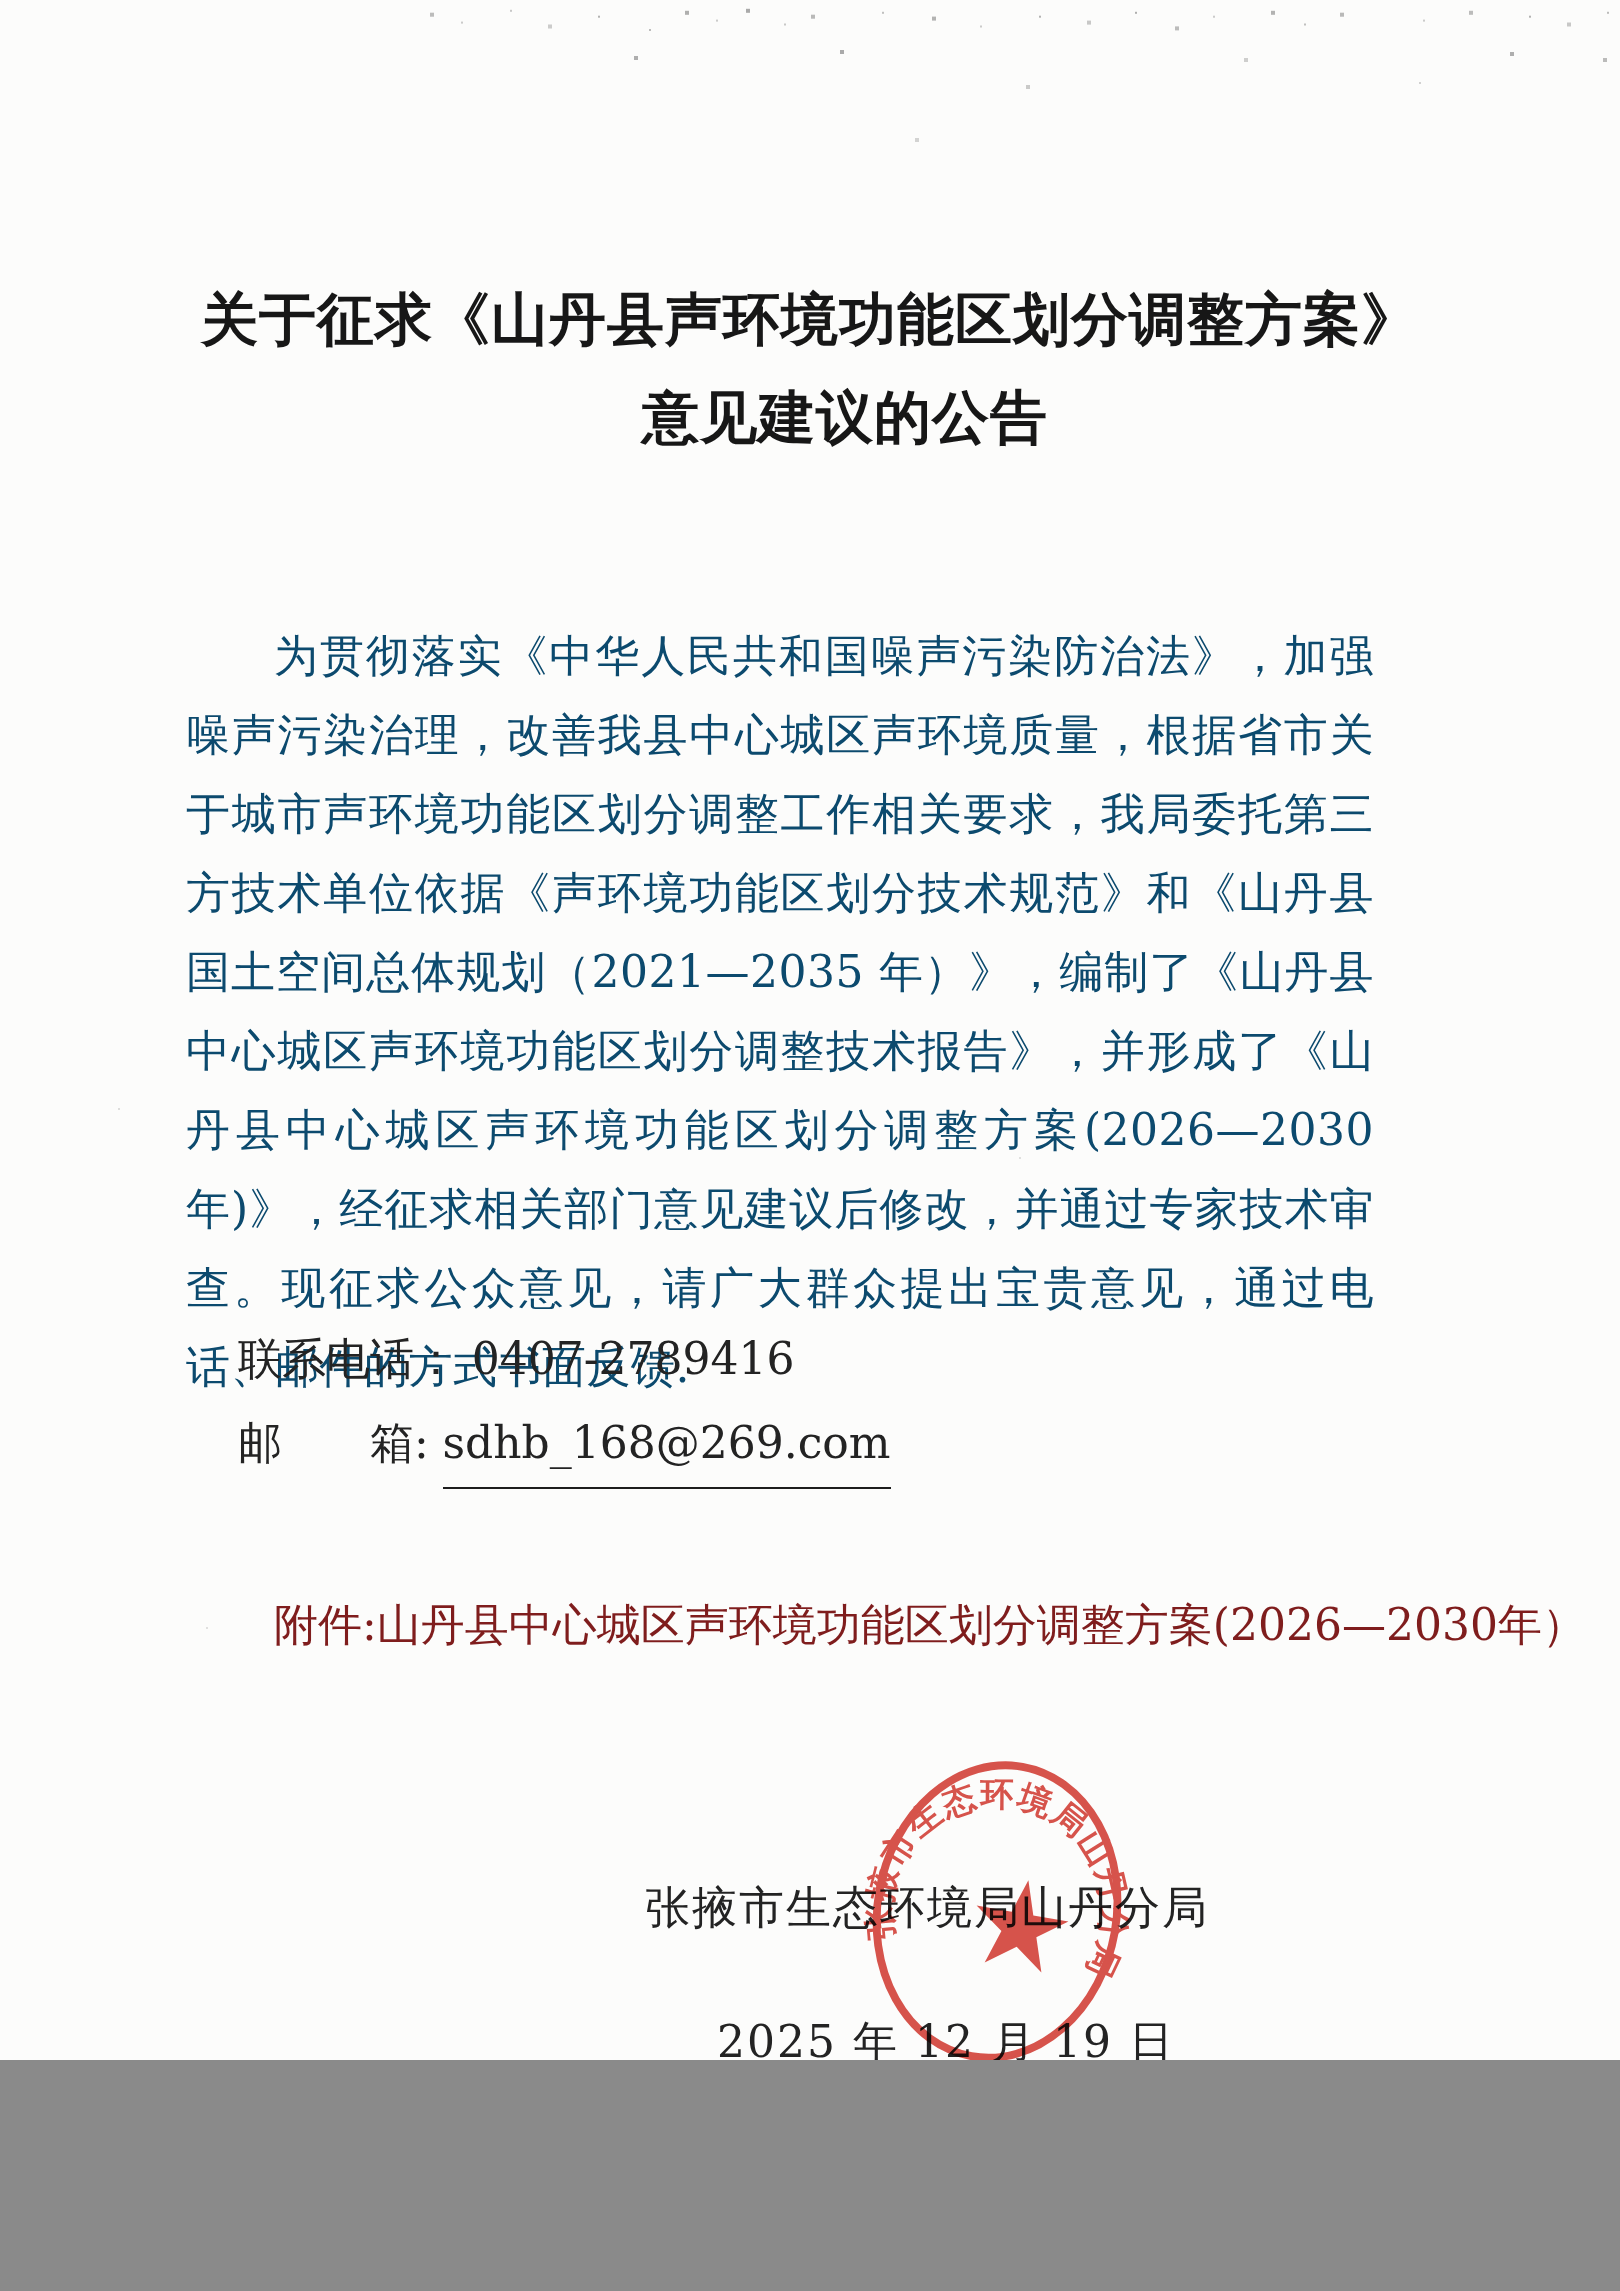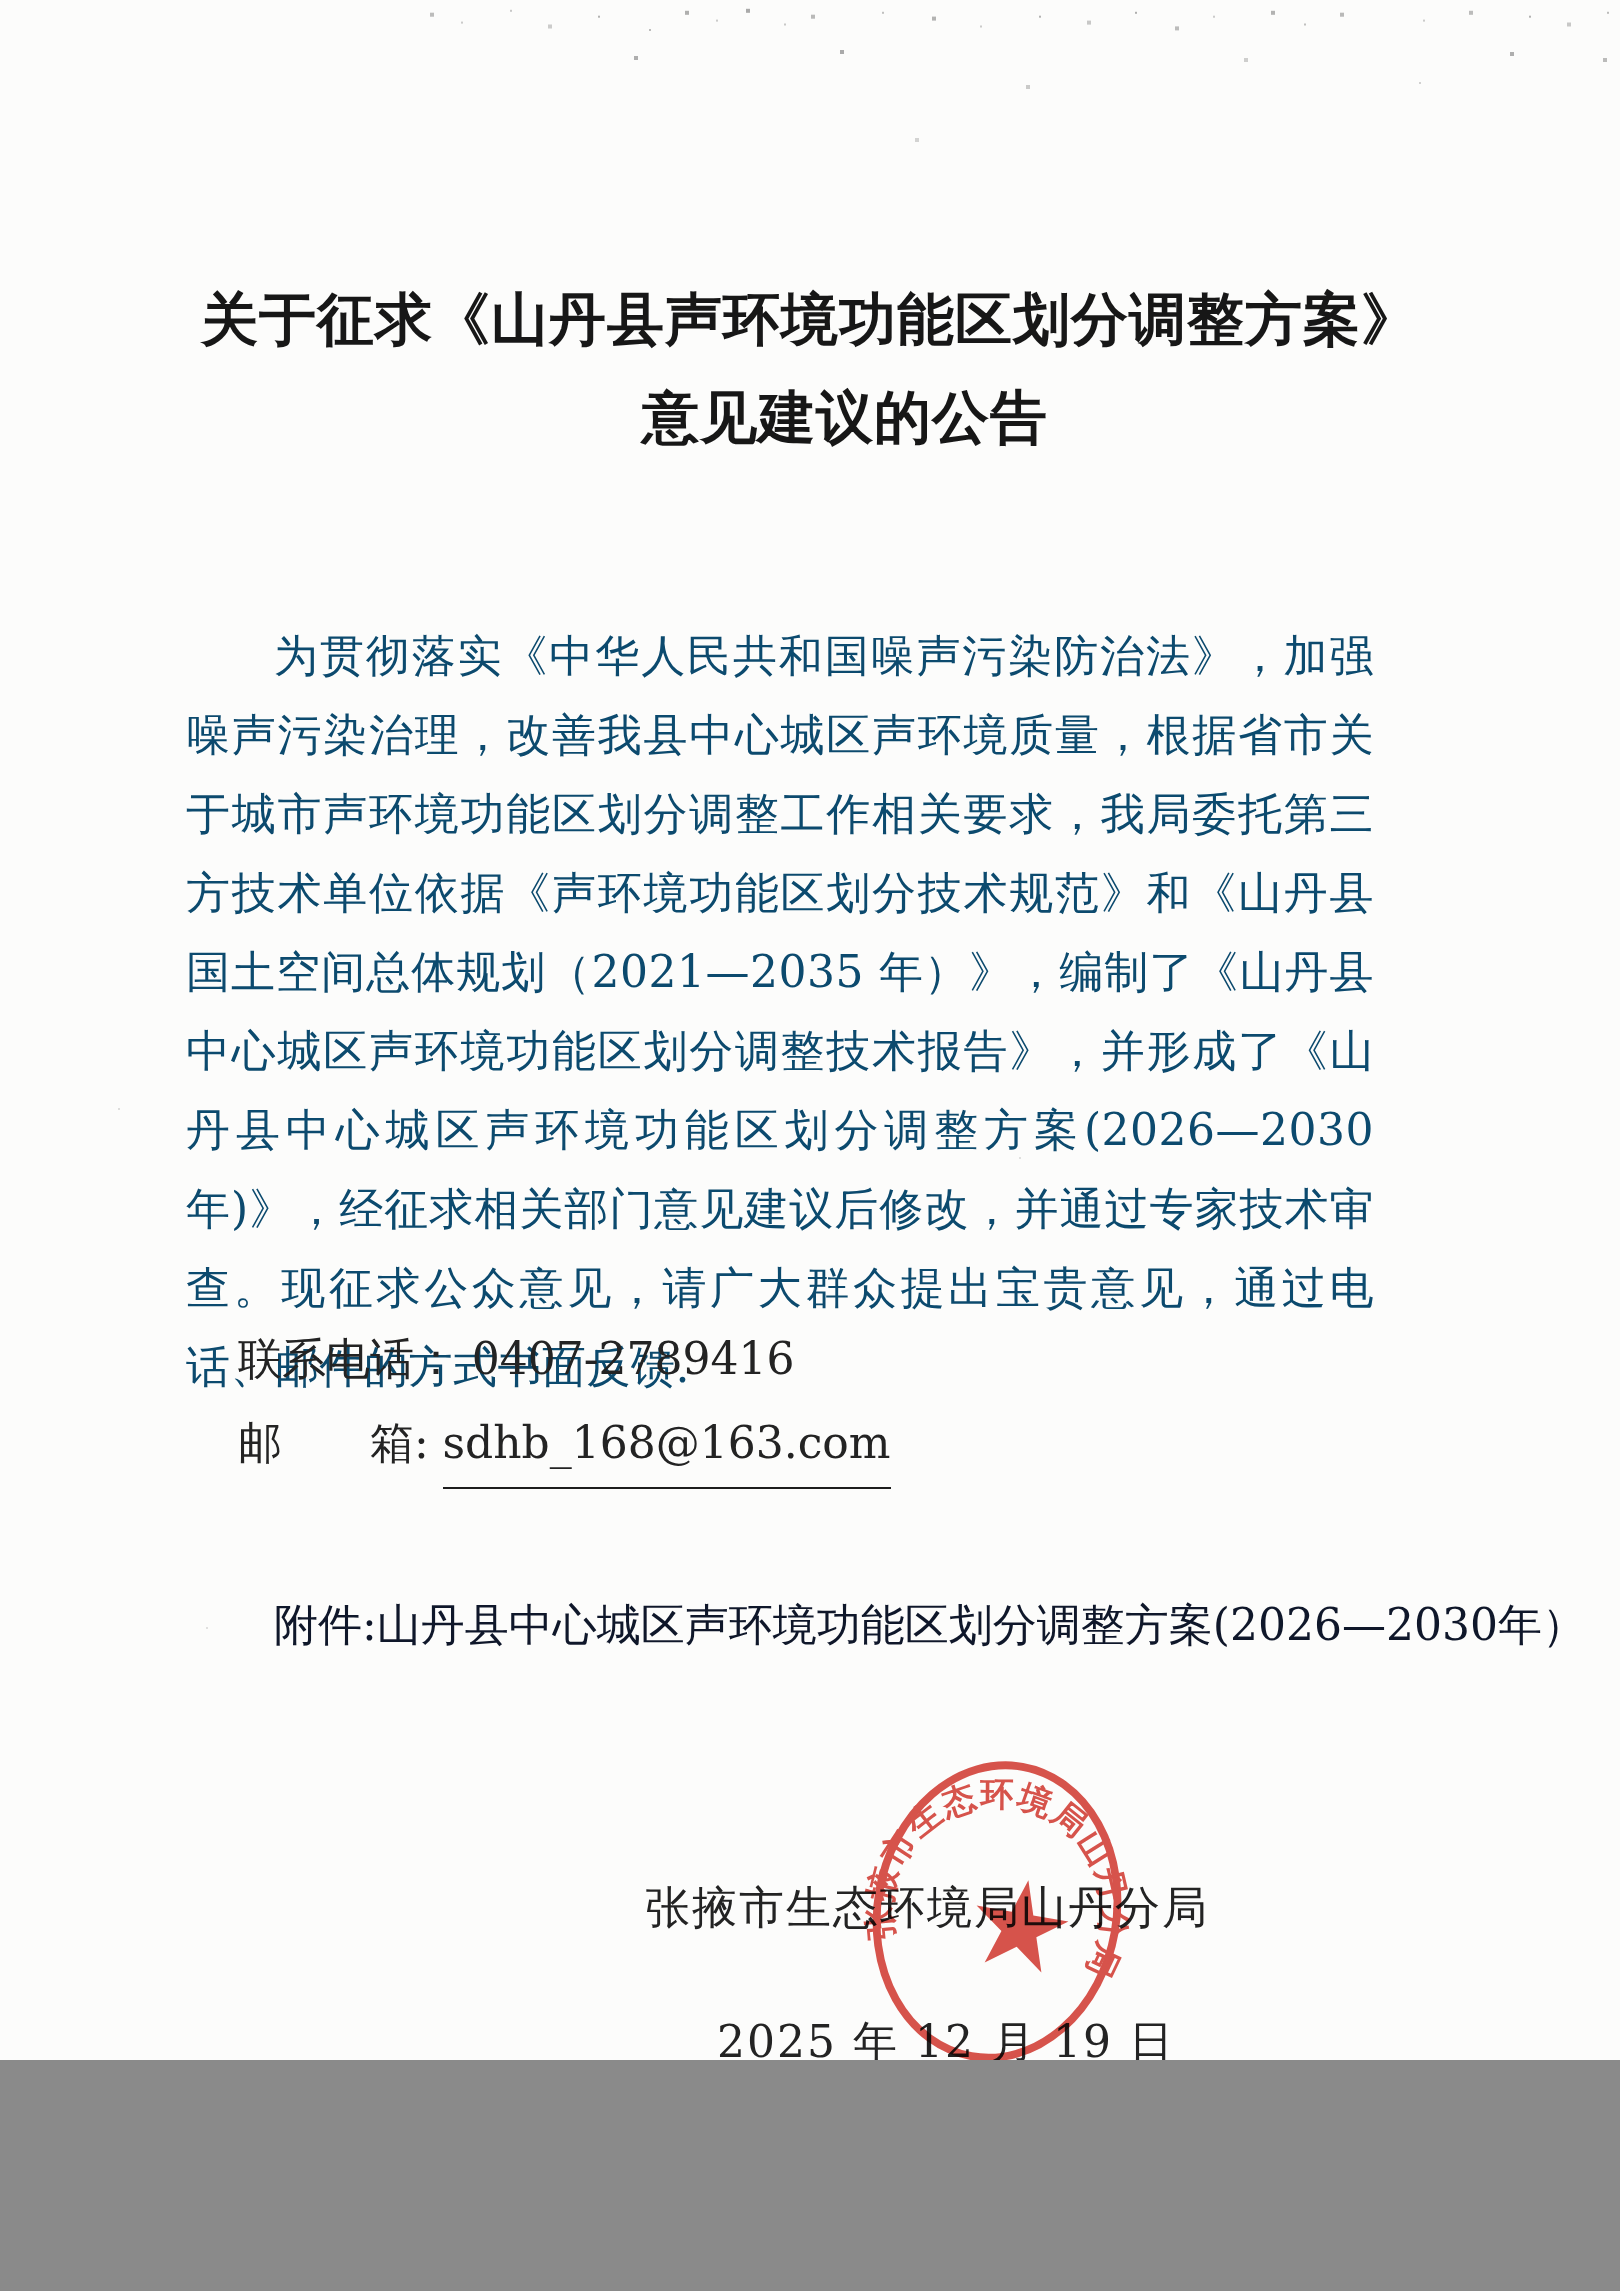--- a/index.html
+++ b/index.html
@@ -47,21 +47,21 @@
     font-size:44px; line-height:79px; text-align:justify;
     text-indent:2em; letter-spacing:0.5px; color:#0c4a6e;
   }
   .contact { position:absolute; left:238px; top:1317px; font-size:44px; color:#232323; }
   .contact-line { height:84px; line-height:84px; white-space:nowrap; }
   .contact-label { display:inline-block; }
   .contact-value { display:inline-block; margin-left:13.7px; }
   .underlined { border-bottom:2.9px solid #1d1d1d; padding-bottom:2px; }
   .attachment {
     position:absolute; left:274px; top:1596px; font-size:44px;
-    letter-spacing:0px; color:#0f172a; white-space:nowrap;
+    letter-spacing:0px; color:#7f1d1d; white-space:nowrap;
   }
   .signature { position:absolute; left:645px; top:1878px; font-size:45px;
                letter-spacing:2px; color:#232323; white-space:nowrap; }
   .doc-date  { position:absolute; left:717px; top:2013px; font-size:44px;
                letter-spacing:2px; color:#232323; white-space:nowrap; }
   .seal { position:absolute; left:851px; top:1743px; width:294px; height:338px;
           mix-blend-mode: multiply; opacity:.92; }
 </style>
 </head>
 <body>
@@ -73,21 +73,21 @@
   <div class="title title-1">关于征求《山丹县声环境功能区划分调整方案》</div>
   <div class="title title-2">意见建议的公告</div>
 
   <div class="body-par">为贯彻落实《中华人民共和国噪声污染防治法》，加强噪声污染治理，改善我县中心城区声环境质量，根据省市关于城市声环境功能区划分调整工作相关要求，我局委托第三方技术单位依据《声环境功能区划分技术规范》和《山丹县国土空间总体规划（2021—2035 年）》，编制了《山丹县中心城区声环境功能区划分调整技术报告》，并形成了《山丹县中心城区声环境功能区划分调整方案(2026—2030 年)》，经征求相关部门意见建议后修改，并通过专家技术审查。现征求公众意见，请广大群众提出宝贵意见，通过电话、邮件的方式书面反馈.</div>
 
   <div class="contact">
     <div class="contact-line">
       <span class="contact-label">联系电话：</span><span class="contact-value">0407-2789416</span>
     </div>
     <div class="contact-line">
-      <span class="contact-label">邮　　箱:</span><span class="contact-value underlined">sdhb_168@163.com</span>
+      <span class="contact-label">邮　　箱:</span><span class="contact-value underlined">sdhb_168@269.com</span>
     </div>
   </div>
 
   <div class="attachment">附件:山丹县中心城区声环境功能区划分调整方案(2026—2030年）</div>
 
   <div class="signature">张掖市生态环境局山丹分局</div>
 
   <div class="doc-date">2025 年 12 月 19 日</div>
 
   <svg class="seal" viewBox="0 0 300 345" xmlns="http://www.w3.org/2000/svg">

